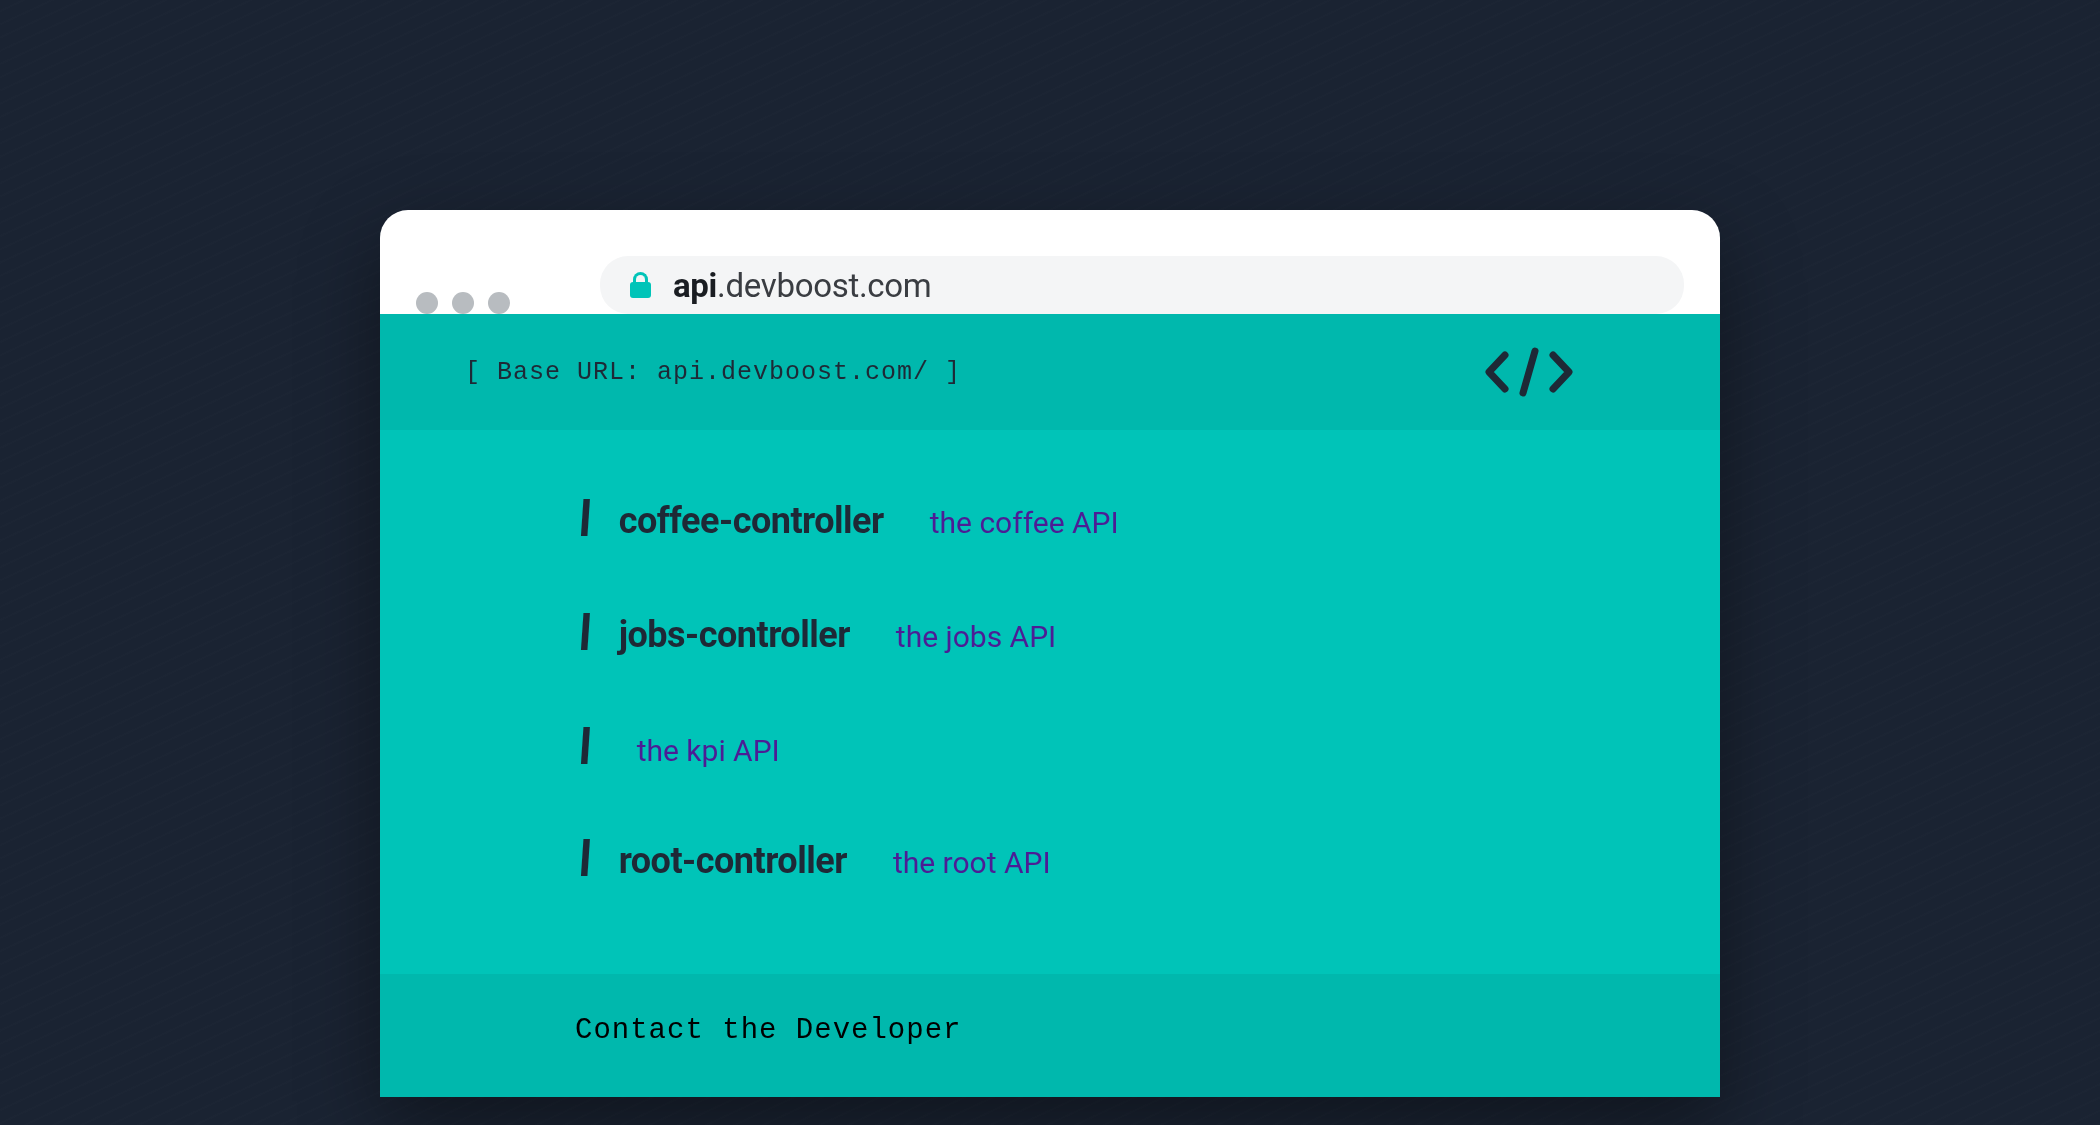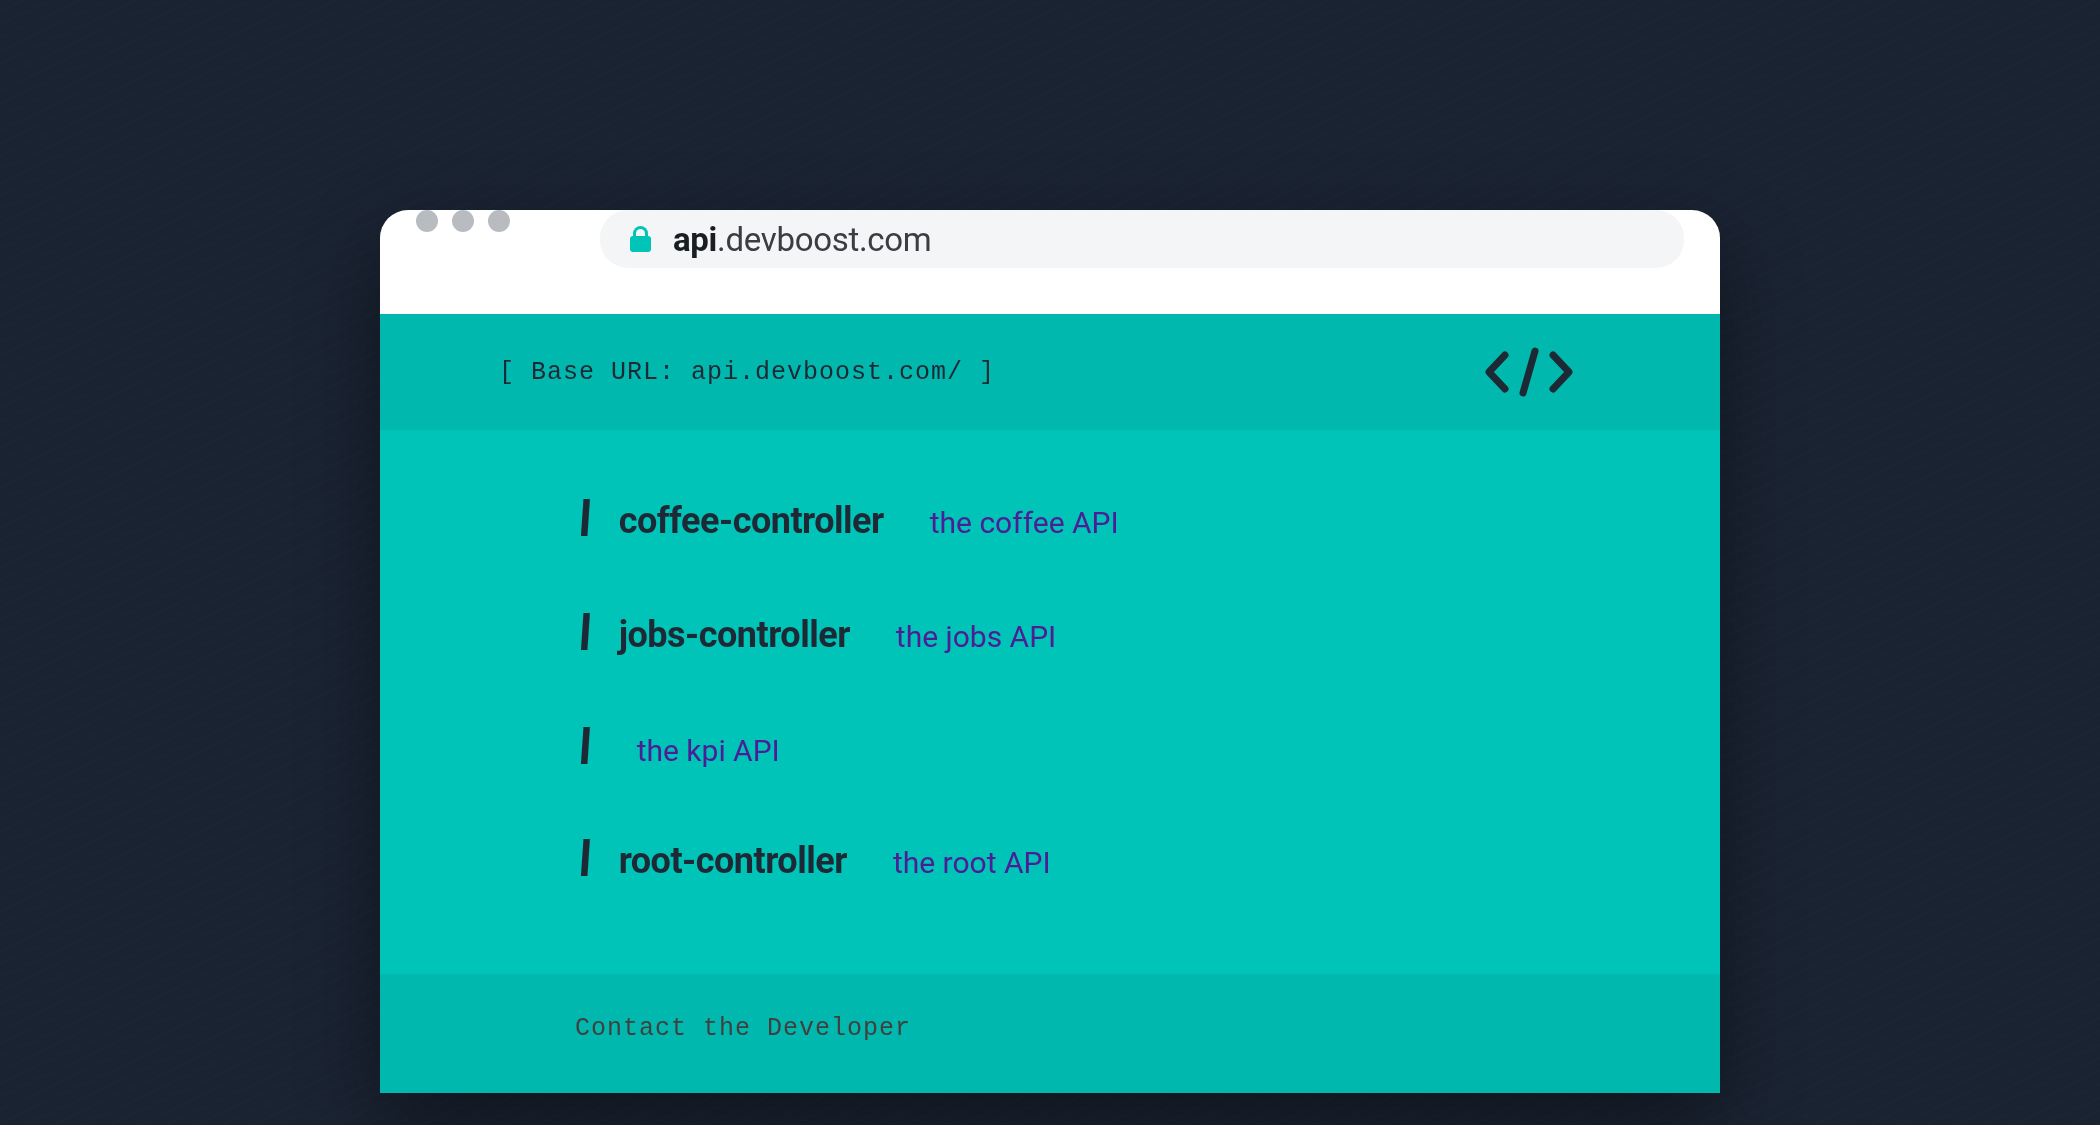--- a/index.html
+++ b/index.html
@@ -37,21 +37,21 @@
       border-radius: 28px 28px 0 0;
       overflow: hidden;
       box-shadow: 0 30px 80px rgba(0,0,0,0.4);
       display: flex;
       flex-direction: column;
     }
     .browser-chrome {
       background: #ffffff;
       height: 104px;
       display: flex;
-      align-items: flex-start;
+      align-items: flex-end;
       padding: 0 28px;
       gap: 30px;
     }
     .traffic-lights {
       display: flex;
       gap: 14px;
       margin-left: 8px;
     }
     .traffic-light {
       width: 22px;
@@ -102,21 +102,21 @@
     .url .bold {
       font-weight: 700;
       color: #1a1d22;
     }
     .banner {
       background: #00b8ad;
       height: 116px;
       display: flex;
       align-items: center;
       justify-content: space-between;
-      padding: 0 145px 0 119px;
+      padding: 0 145px 0 85px;
     }
     .base-url {
       font-family: "Courier New", Courier, monospace;
       font-size: 25px;
       color: #1e2936;
       letter-spacing: 1px;
     }
     .code-logo {
       display: flex;
       align-items: center;
@@ -158,22 +158,22 @@
       font-size: 30px;
       color: #4c1d95;
       margin-left: 18px;
     }
     .footer {
       background: #00b8ad;
       padding: 40px 0 50px 195px;
     }
     .footer-link {
       font-family: "Courier New", Courier, monospace;
-      font-size: 25px;
-      color: #404040;
+      font-size: 29px;
+      color: #000000;
       letter-spacing: 1px;
       cursor: pointer;
     }
   </style>
 </head>
 <body>
 
 <div class="texture"></div>
 
 <div class="browser-window">

